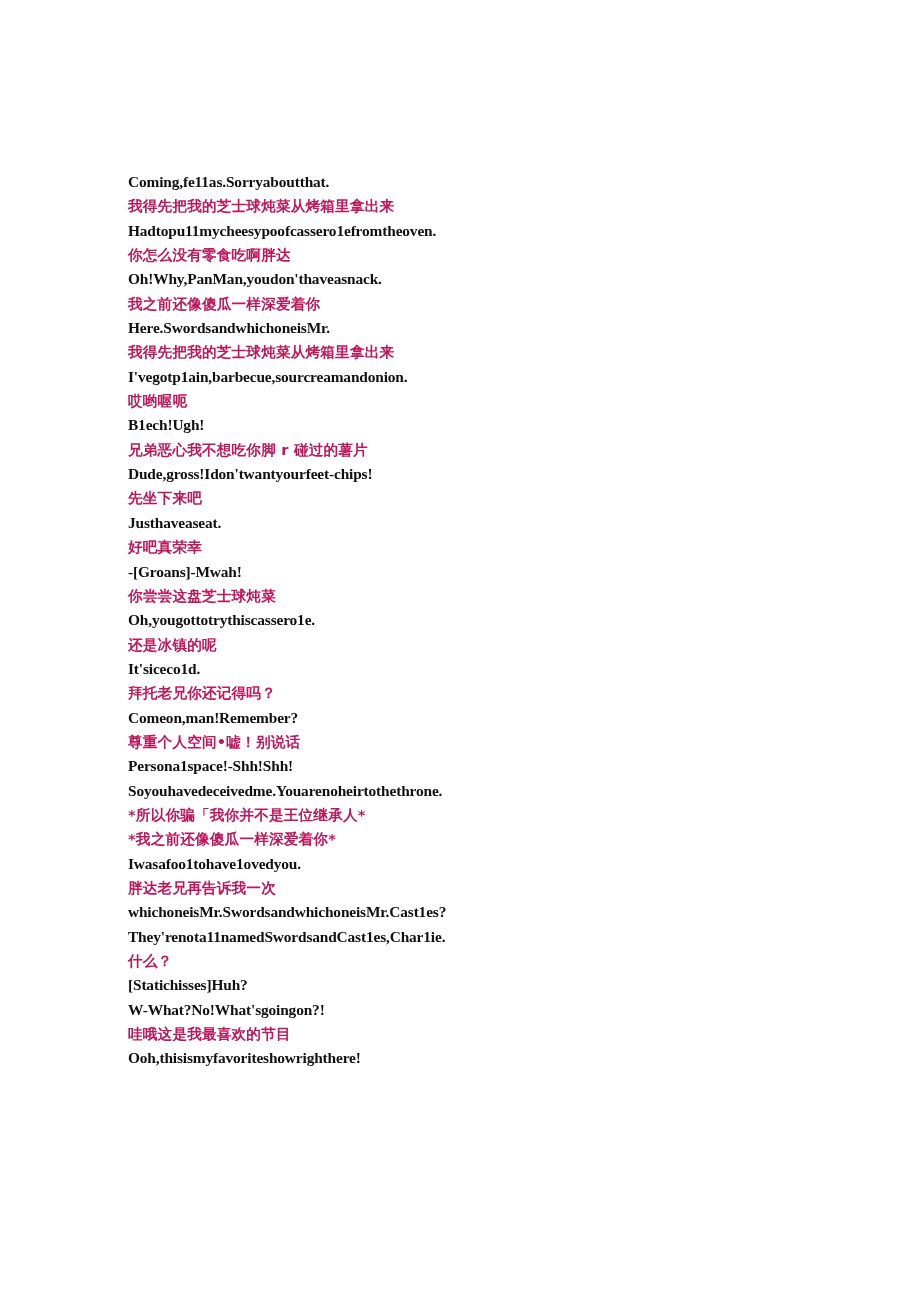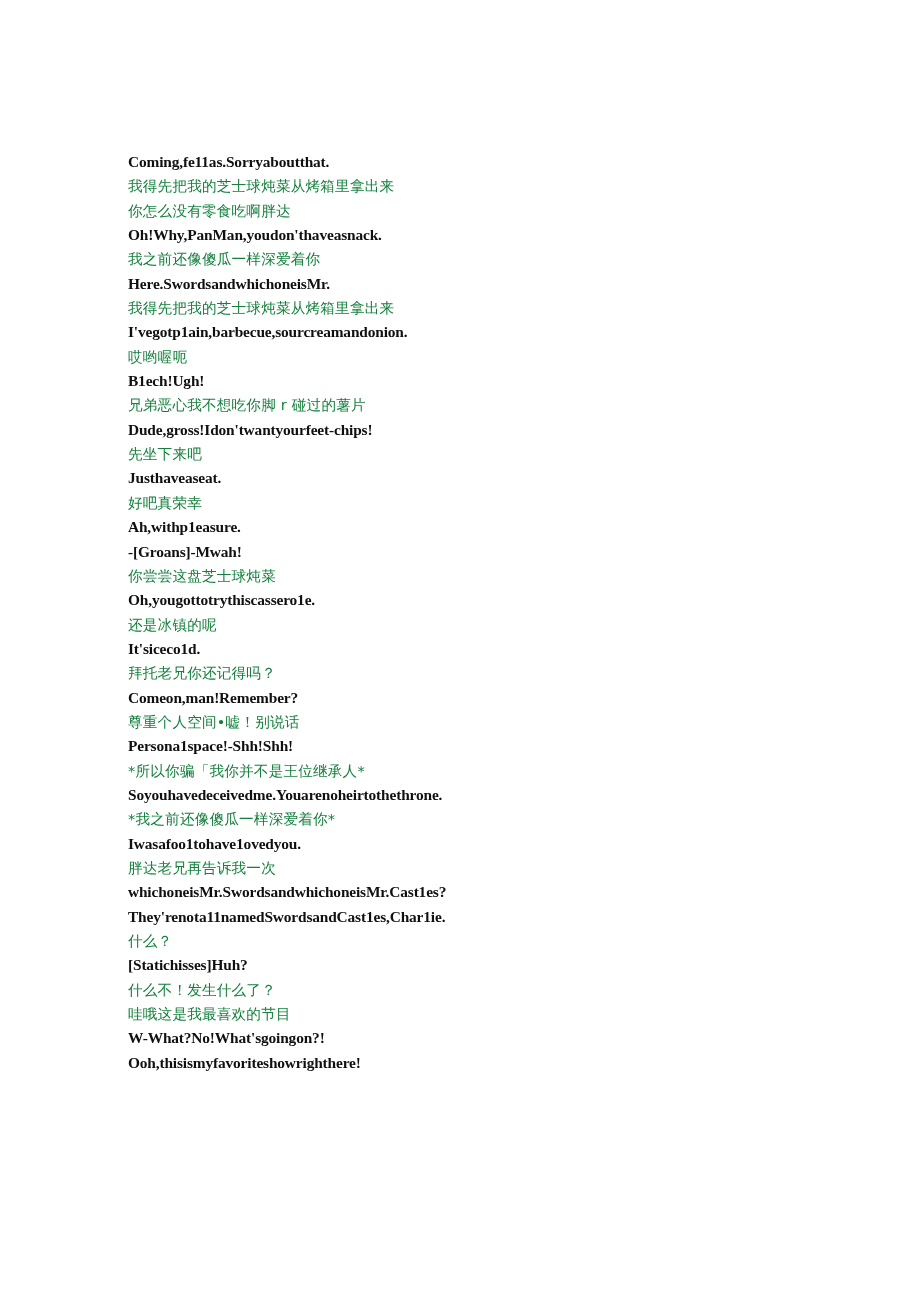--- a/index.html
+++ b/index.html
@@ -11,21 +11,21 @@
     width: 920px;
     height: 1301px;
     position: relative;
     overflow: hidden;
     font-family: "Liberation Serif", "DejaVu Serif", serif;
   }
 
   #subtitle-document {
     position: absolute;
     left: 128px;
-    top: 150px;
+    top: 170px;
     width: 700px;
   }
 
   .subtitle-line {
     font-size: 15.4px;
     line-height: 24.35px;
     white-space: pre;
     letter-spacing: 0.05px;
     color: #000000;
   }
@@ -34,61 +34,60 @@
   .subtitle-line.lang-en {
     font-family: "Liberation Serif", "DejaVu Serif", serif;
     color: #101010;
     font-weight: 600;
     letter-spacing: -0.15px;
   }
 
   
   .subtitle-line.lang-zh {
     font-family: "DejaVu Sans", "Liberation Sans", sans-serif;
-    color: #15803d;
-    font-weight: 400;
+    color: #be185d;
+    font-weight: 700;
     font-size: 14.6px;
     letter-spacing: 0.2px;
   }
 </style>
 </head>
 <body>
 
 <div id="subtitle-document">
     <div class="subtitle-line lang-en">Coming,fe11as.Sorryaboutthat.</div>
     <div class="subtitle-line lang-zh">我得先把我的芝士球炖菜从烤箱里拿出来</div>
+    <div class="subtitle-line lang-en">Hadtopu11mycheesypoofcassero1efromtheoven.</div>
     <div class="subtitle-line lang-zh">你怎么没有零食吃啊胖达</div>
     <div class="subtitle-line lang-en">Oh!Why,PanMan,youdon'thaveasnack.</div>
     <div class="subtitle-line lang-zh">我之前还像傻瓜一样深爱着你</div>
     <div class="subtitle-line lang-en">Here.SwordsandwhichoneisMr.</div>
     <div class="subtitle-line lang-zh">我得先把我的芝士球炖菜从烤箱里拿出来</div>
     <div class="subtitle-line lang-en">I'vegotp1ain,barbecue,sourcreamandonion.</div>
     <div class="subtitle-line lang-zh">哎哟喔呃</div>
     <div class="subtitle-line lang-en">B1ech!Ugh!</div>
     <div class="subtitle-line lang-zh">兄弟恶心我不想吃你脚 r 碰过的薯片</div>
     <div class="subtitle-line lang-en">Dude,gross!Idon'twantyourfeet-chips!</div>
     <div class="subtitle-line lang-zh">先坐下来吧</div>
     <div class="subtitle-line lang-en">Justhaveaseat.</div>
     <div class="subtitle-line lang-zh">好吧真荣幸</div>
-    <div class="subtitle-line lang-en">Ah,withp1easure.</div>
     <div class="subtitle-line lang-en">-[Groans]-Mwah!</div>
     <div class="subtitle-line lang-zh">你尝尝这盘芝士球炖菜</div>
     <div class="subtitle-line lang-en">Oh,yougottotrythiscassero1e.</div>
     <div class="subtitle-line lang-zh">还是冰镇的呢</div>
     <div class="subtitle-line lang-en">It'siceco1d.</div>
     <div class="subtitle-line lang-zh">拜托老兄你还记得吗？</div>
     <div class="subtitle-line lang-en">Comeon,man!Remember?</div>
     <div class="subtitle-line lang-zh">尊重个人空间•嘘！别说话</div>
     <div class="subtitle-line lang-en">Persona1space!-Shh!Shh!</div>
+    <div class="subtitle-line lang-en">Soyouhavedeceivedme.Youarenoheirtothethrone.</div>
     <div class="subtitle-line lang-zh">*所以你骗「我你并不是王位继承人*</div>
-    <div class="subtitle-line lang-en">Soyouhavedeceivedme.Youarenoheirtothethrone.</div>
     <div class="subtitle-line lang-zh">*我之前还像傻瓜一样深爱着你*</div>
     <div class="subtitle-line lang-en">Iwasafoo1tohave1ovedyou.</div>
     <div class="subtitle-line lang-zh">胖达老兄再告诉我一次</div>
     <div class="subtitle-line lang-en">whichoneisMr.SwordsandwhichoneisMr.Cast1es?</div>
     <div class="subtitle-line lang-en">They'renota11namedSwordsandCast1es,Char1ie.</div>
     <div class="subtitle-line lang-zh">什么？</div>
     <div class="subtitle-line lang-en">[Statichisses]Huh?</div>
-    <div class="subtitle-line lang-zh">什么不！发生什么了？</div>
+    <div class="subtitle-line lang-en">W-What?No!What'sgoingon?!</div>
     <div class="subtitle-line lang-zh">哇哦这是我最喜欢的节目</div>
-    <div class="subtitle-line lang-en">W-What?No!What'sgoingon?!</div>
     <div class="subtitle-line lang-en">Ooh,thisismyfavoriteshowrighthere!</div>
   </div>
 
 </body></html>

